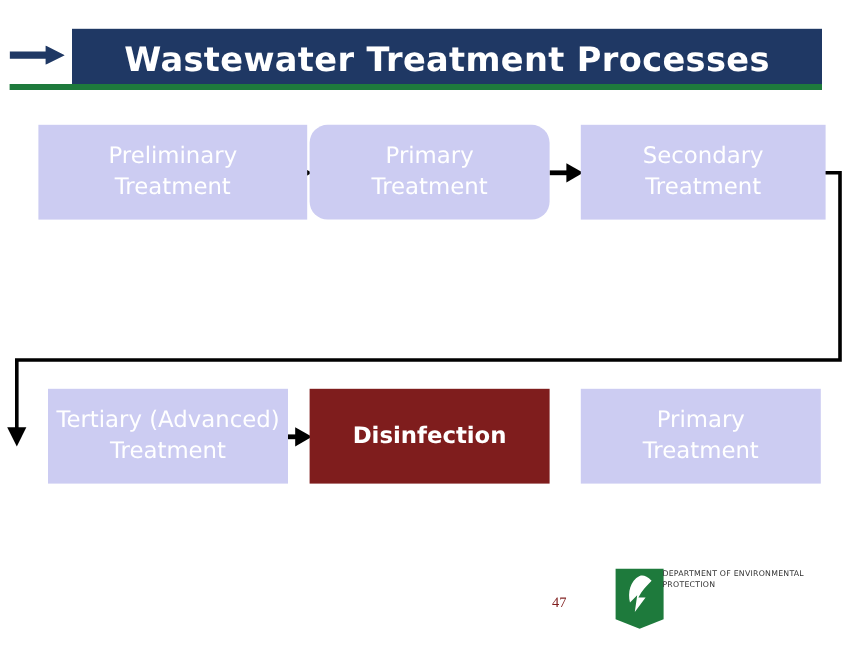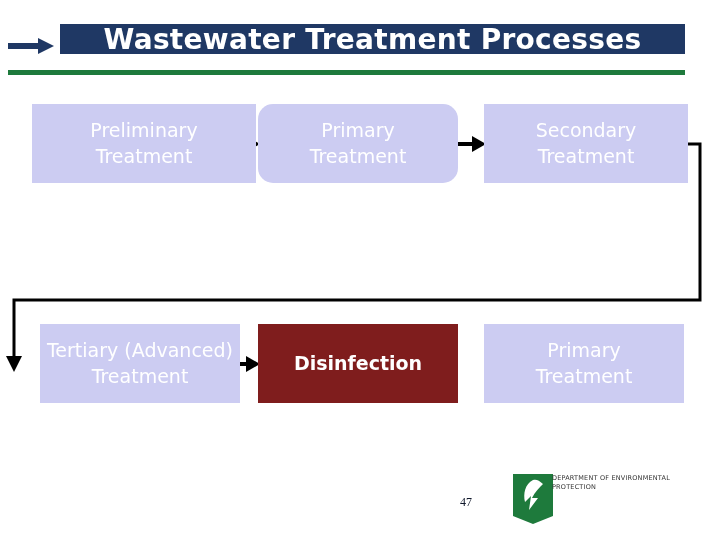--- a/index.html
+++ b/index.html
@@ -14,21 +14,21 @@
     position: relative;
     overflow: hidden;
   }
 
   
   #title-bar {
     position: absolute;
     left: 60px;
     top: 24px;
     width: 625px;
-    height: 30px;
+    height: 50px;
     background: #1F3864;
     display: flex;
     align-items: center;
     justify-content: center;
   }
   #title-text {
     color: #ffffff;
     font-size: 28px;
     font-weight: bold;
     letter-spacing: 0.3px;
@@ -86,21 +86,21 @@
     height: 540px;
     pointer-events: none;
   }
 
   
   #page-number {
     position: absolute;
     left: 460px;
     top: 495px;
     font-size: 12px;
-    color: #0f172a;
+    color: #7f1d1d;
     font-family: "Liberation Serif", serif;
   }
   #logo {
     position: absolute;
     left: 505px;
     top: 470px;
     width: 190px;
     height: 55px;
   }
   #logo-text {

